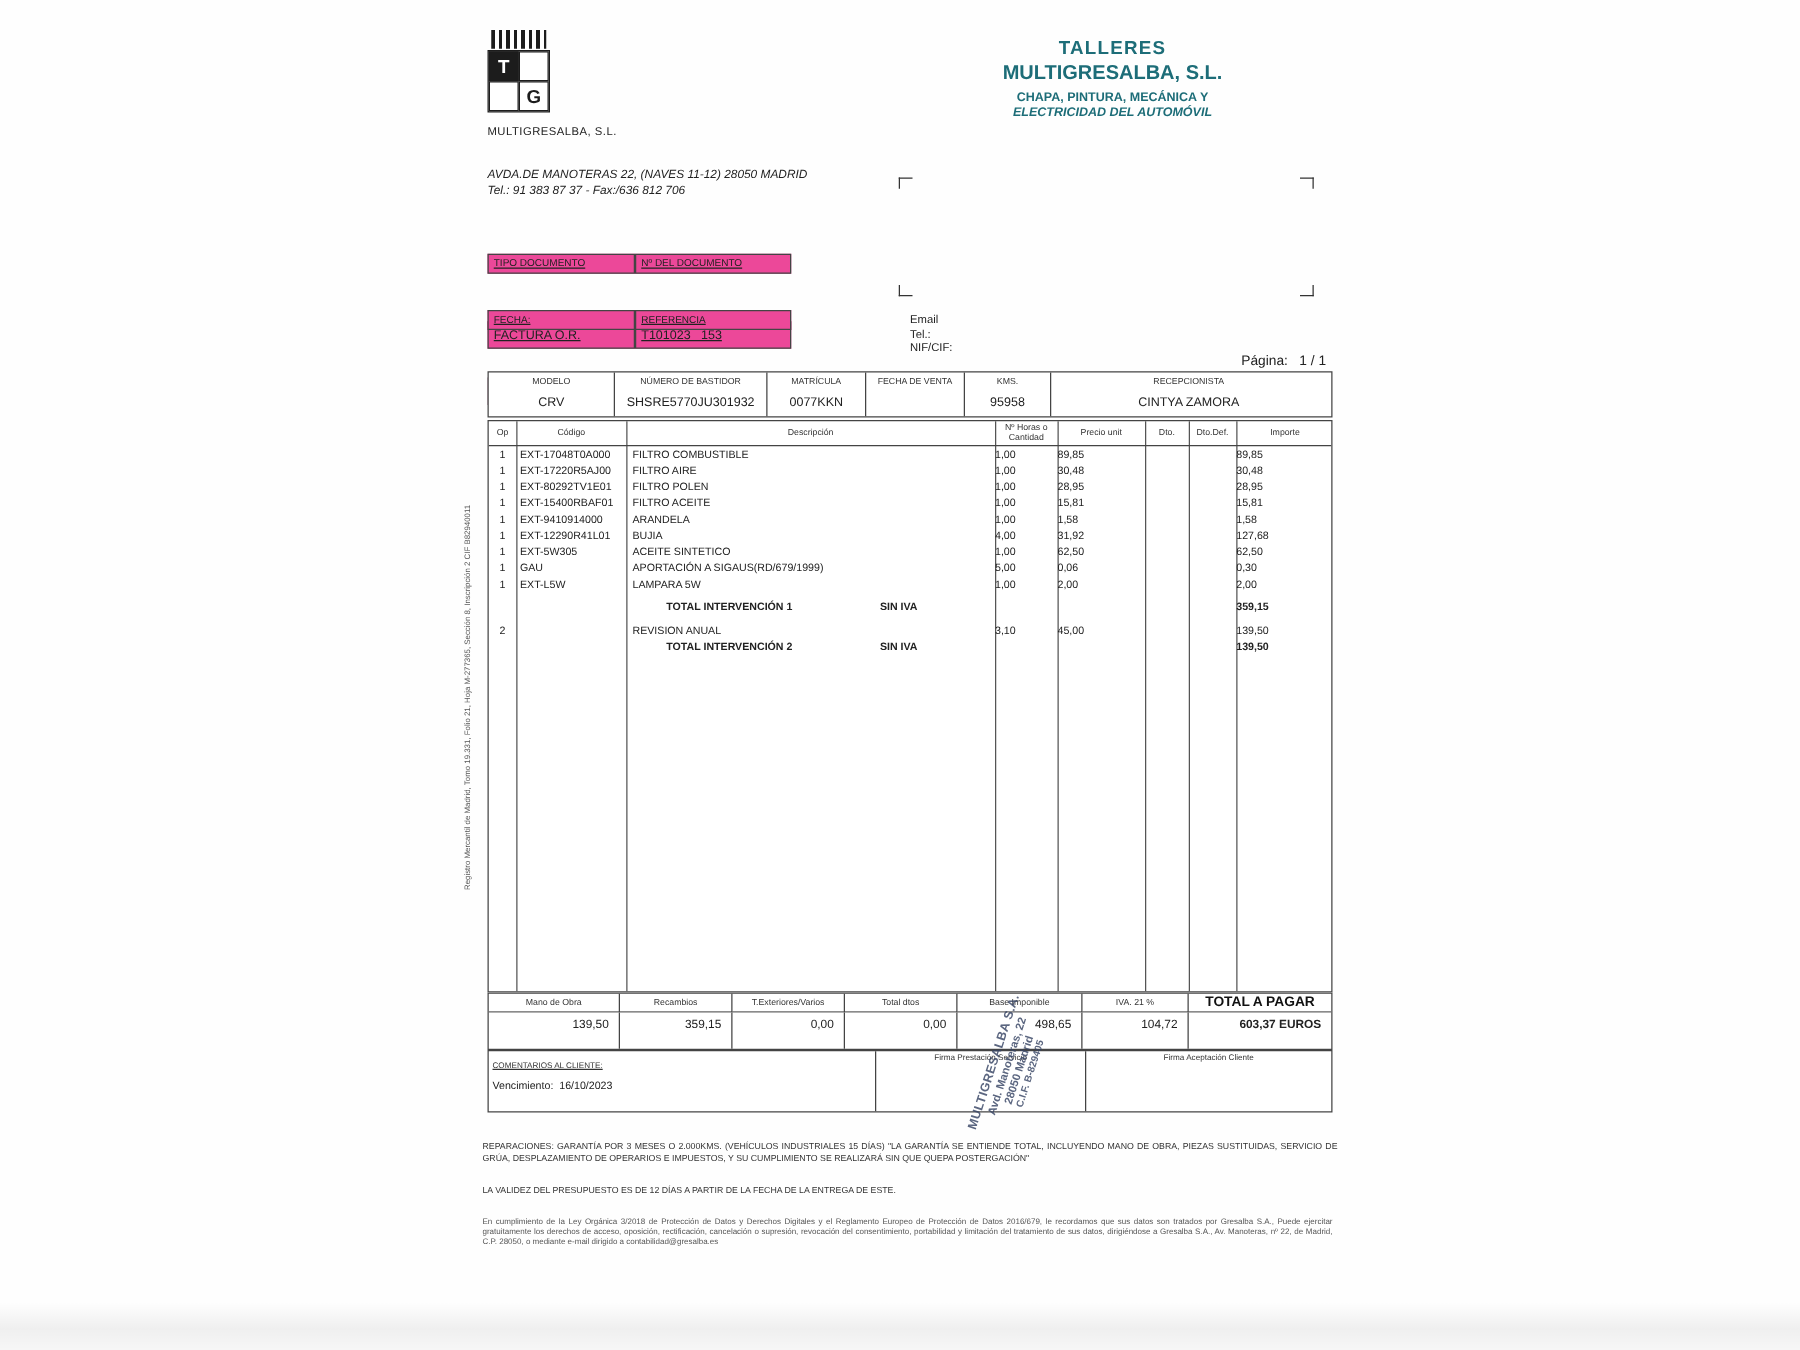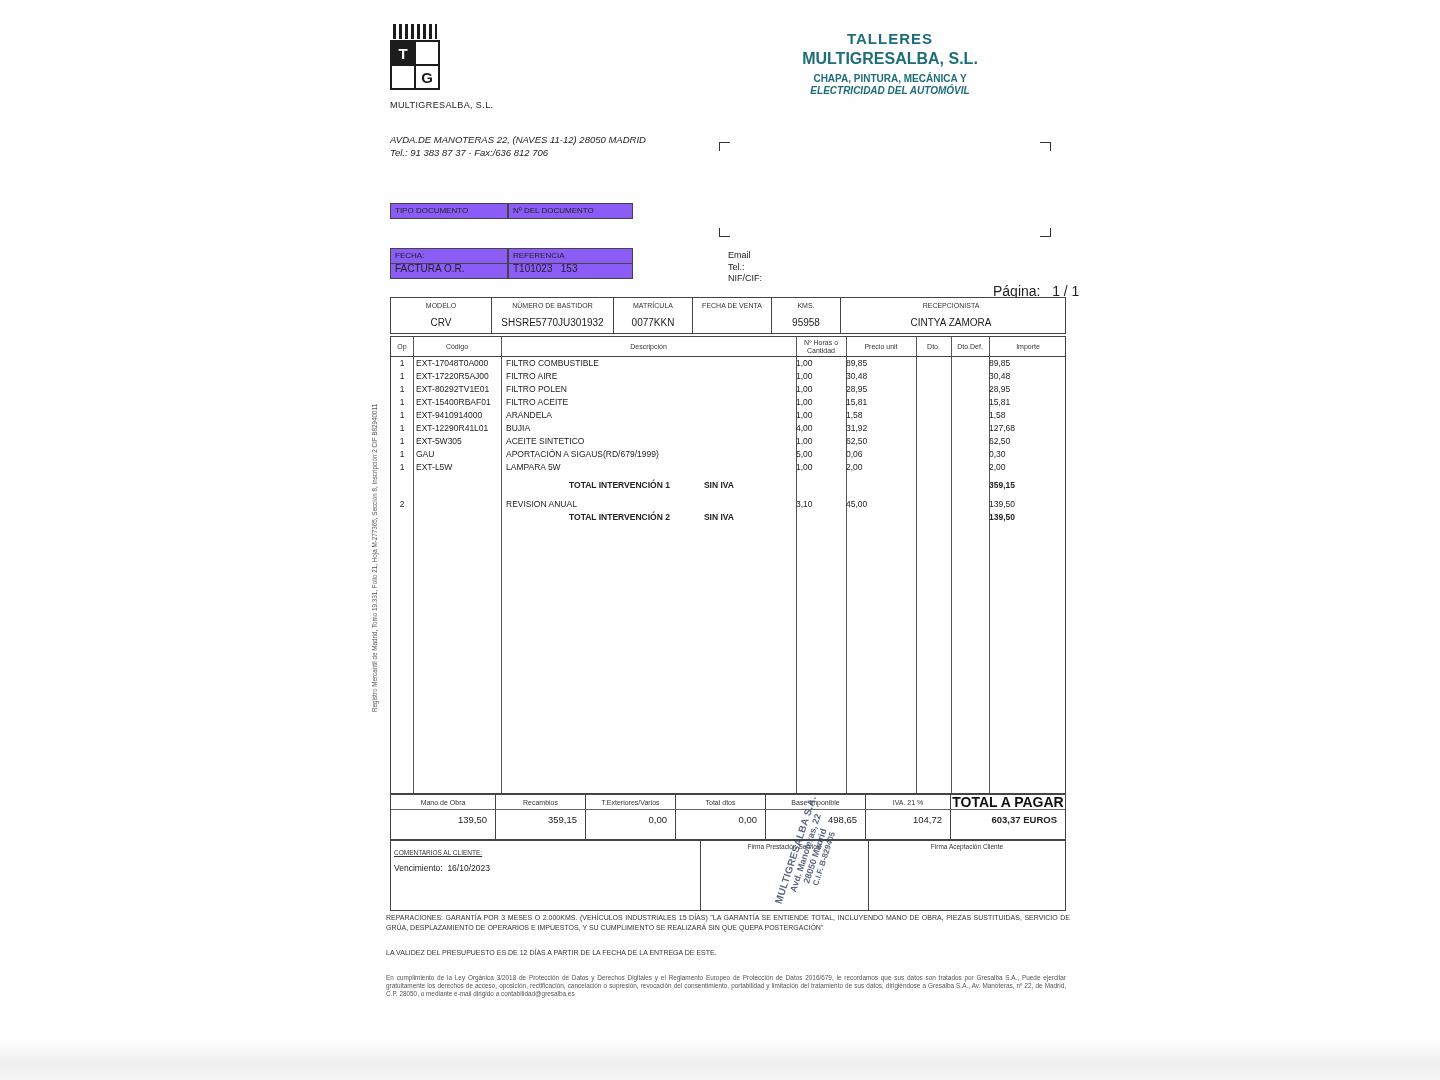--- a/index.html
+++ b/index.html
@@ -36,26 +36,26 @@
   .cmark { position:absolute; width:11px; height:9px; }
   .cm-tl { left:719px; top:142px; border-left:1.5px solid #333; border-top:1.5px solid #333; }
   .cm-tr { left:1040px; top:142px; border-right:1.5px solid #333; border-top:1.5px solid #333; }
   .cm-bl { left:719px; top:228px; border-left:1.5px solid #333; border-bottom:1.5px solid #333; }
   .cm-br { left:1040px; top:228px; border-right:1.5px solid #333; border-bottom:1.5px solid #333; }
 
   
   .docbox { position:absolute; left:390px; width:243px; display:grid; grid-template-columns:118px 125px; }
   .db1 { top:203px; }
   .db2 { top:248px; }
-  .dcell { border:1px solid #444; padding:2px 4px; background:#8b5cf6; }
+  .dcell { border:1px solid #444; padding:2px 4px; background:#ec4899;text-decoration:underline; }
   .dlabel { font-size:8px; height:16px; }
   .dvalue { font-size:10px; height:22px; display:flex; align-items:center;margin-top:38px; }
 
   .contact { position:absolute; left:728px; top:250px; font-size:9px; line-height:11.5px; color:#222; }
-  .pagina { position:absolute; left:993px; top:283px; font-size:14px; }
+  .pagina { position:absolute; left:993px; top:283px; font-size:11px; }
 
   
   .vehicle { position:absolute; left:390px; top:297px; width:676px; border:1px solid #444; background:#fff; }
   .vrow { display:grid; grid-template-columns:101px 122px 79px 79px 69px 220px; }
   .vcell { border-right:1px solid #444; display:flex; align-items:center; justify-content:center; overflow:hidden; }
   .vcell:last-child { border-right:none; }
   .vhead { font-size:7px; height:14px; color:#333; }
   .vval { font-size:10px; height:21px; }
 
   
@@ -65,37 +65,37 @@
   .items-head { position:relative; display:grid; grid-template-columns:22px 88px 295px 50px 70px 35px 38px 78px;
     height:20px; border-bottom:1px solid #444; }
   .hcell { font-size:7px; line-height:7.5px; display:flex; align-items:center; justify-content:center; text-align:center; color:#333; padding:0 2px; }
   .items-body { position:relative; }
   .irow { display:grid; grid-template-columns:22px 88px 295px 50px 70px 35px 38px 78px; height:13px; }
   .icell { font-size:8.5px; line-height:13px; overflow:hidden; white-space:nowrap; }
   .c-op { text-align:center; }
   .c-codigo { padding-left:3px; }
   .c-desc { padding-left:5px; }
   .c-qty,.c-precio,.c-dto,.c-dtodef,.c-importe { text-align:left; padding-right:8px; }
-  .tdesc { display:flex; justify-content:space-between; padding-left:68px; padding-right:62px; font-weight:bold; }
+  .tdesc { display:flex; justify-content:space-between; padding-left:32px; padding-right:62px; font-weight:bold; }
   .trow .c-importe { font-weight:bold; }
   .rgap1 { height:5px; }
   .rgap2 { height:6px; }
 
   
   .summary { position:absolute; left:390px; top:794px; width:676px; height:46px; border:1px solid #444; background:#fff; }
   .srow { display:grid; grid-template-columns:105px 90px 90px 90px 100px 85px 114px; }
   .scell { border-right:1px solid #444; overflow:hidden; }
   .scell:last-child { border-right:none; }
   .shead { font-size:7px; height:15px; display:flex; align-items:center; justify-content:center; text-align:center; color:#333; border-bottom:1px solid #666; }
-  .shead.s6 { font-size:14px; font-weight:bold; color:#111; }
+  .shead.s6 { font-size:11px; font-weight:bold; color:#111; }
   .sval { font-size:9.5px; height:29px; text-align:right; padding:4px 8px 0 0; }
   .sval.s6 { font-weight:bold; }
 
   
-  .fboxes { position:absolute; left:390px; top:840px; width:676px; height:71px; border:1px solid #444; display:grid;
+  .fboxes { position:absolute; left:390px; top:840px; width:676px; height:50px; border:1px solid #444; display:grid;
     grid-template-columns:310px 168px 196px; background:#fff; }
   .fcell { border-right:1px solid #444; position:relative; }
   .fcell:last-child { border-right:none; }
   .fc-label { font-size:6.5px; color:#333; padding:2px 3px; }
   .fc-label.u { text-decoration:underline; display:inline-block; }
   .fc-center { text-align:center; }
   .venc { font-size:8.5px; padding:4px 3px 0 3px; }
 
   
   .stamp { position:absolute; left:740px; top:830px; width:150px; height:52px; transform:rotate(-72deg);

